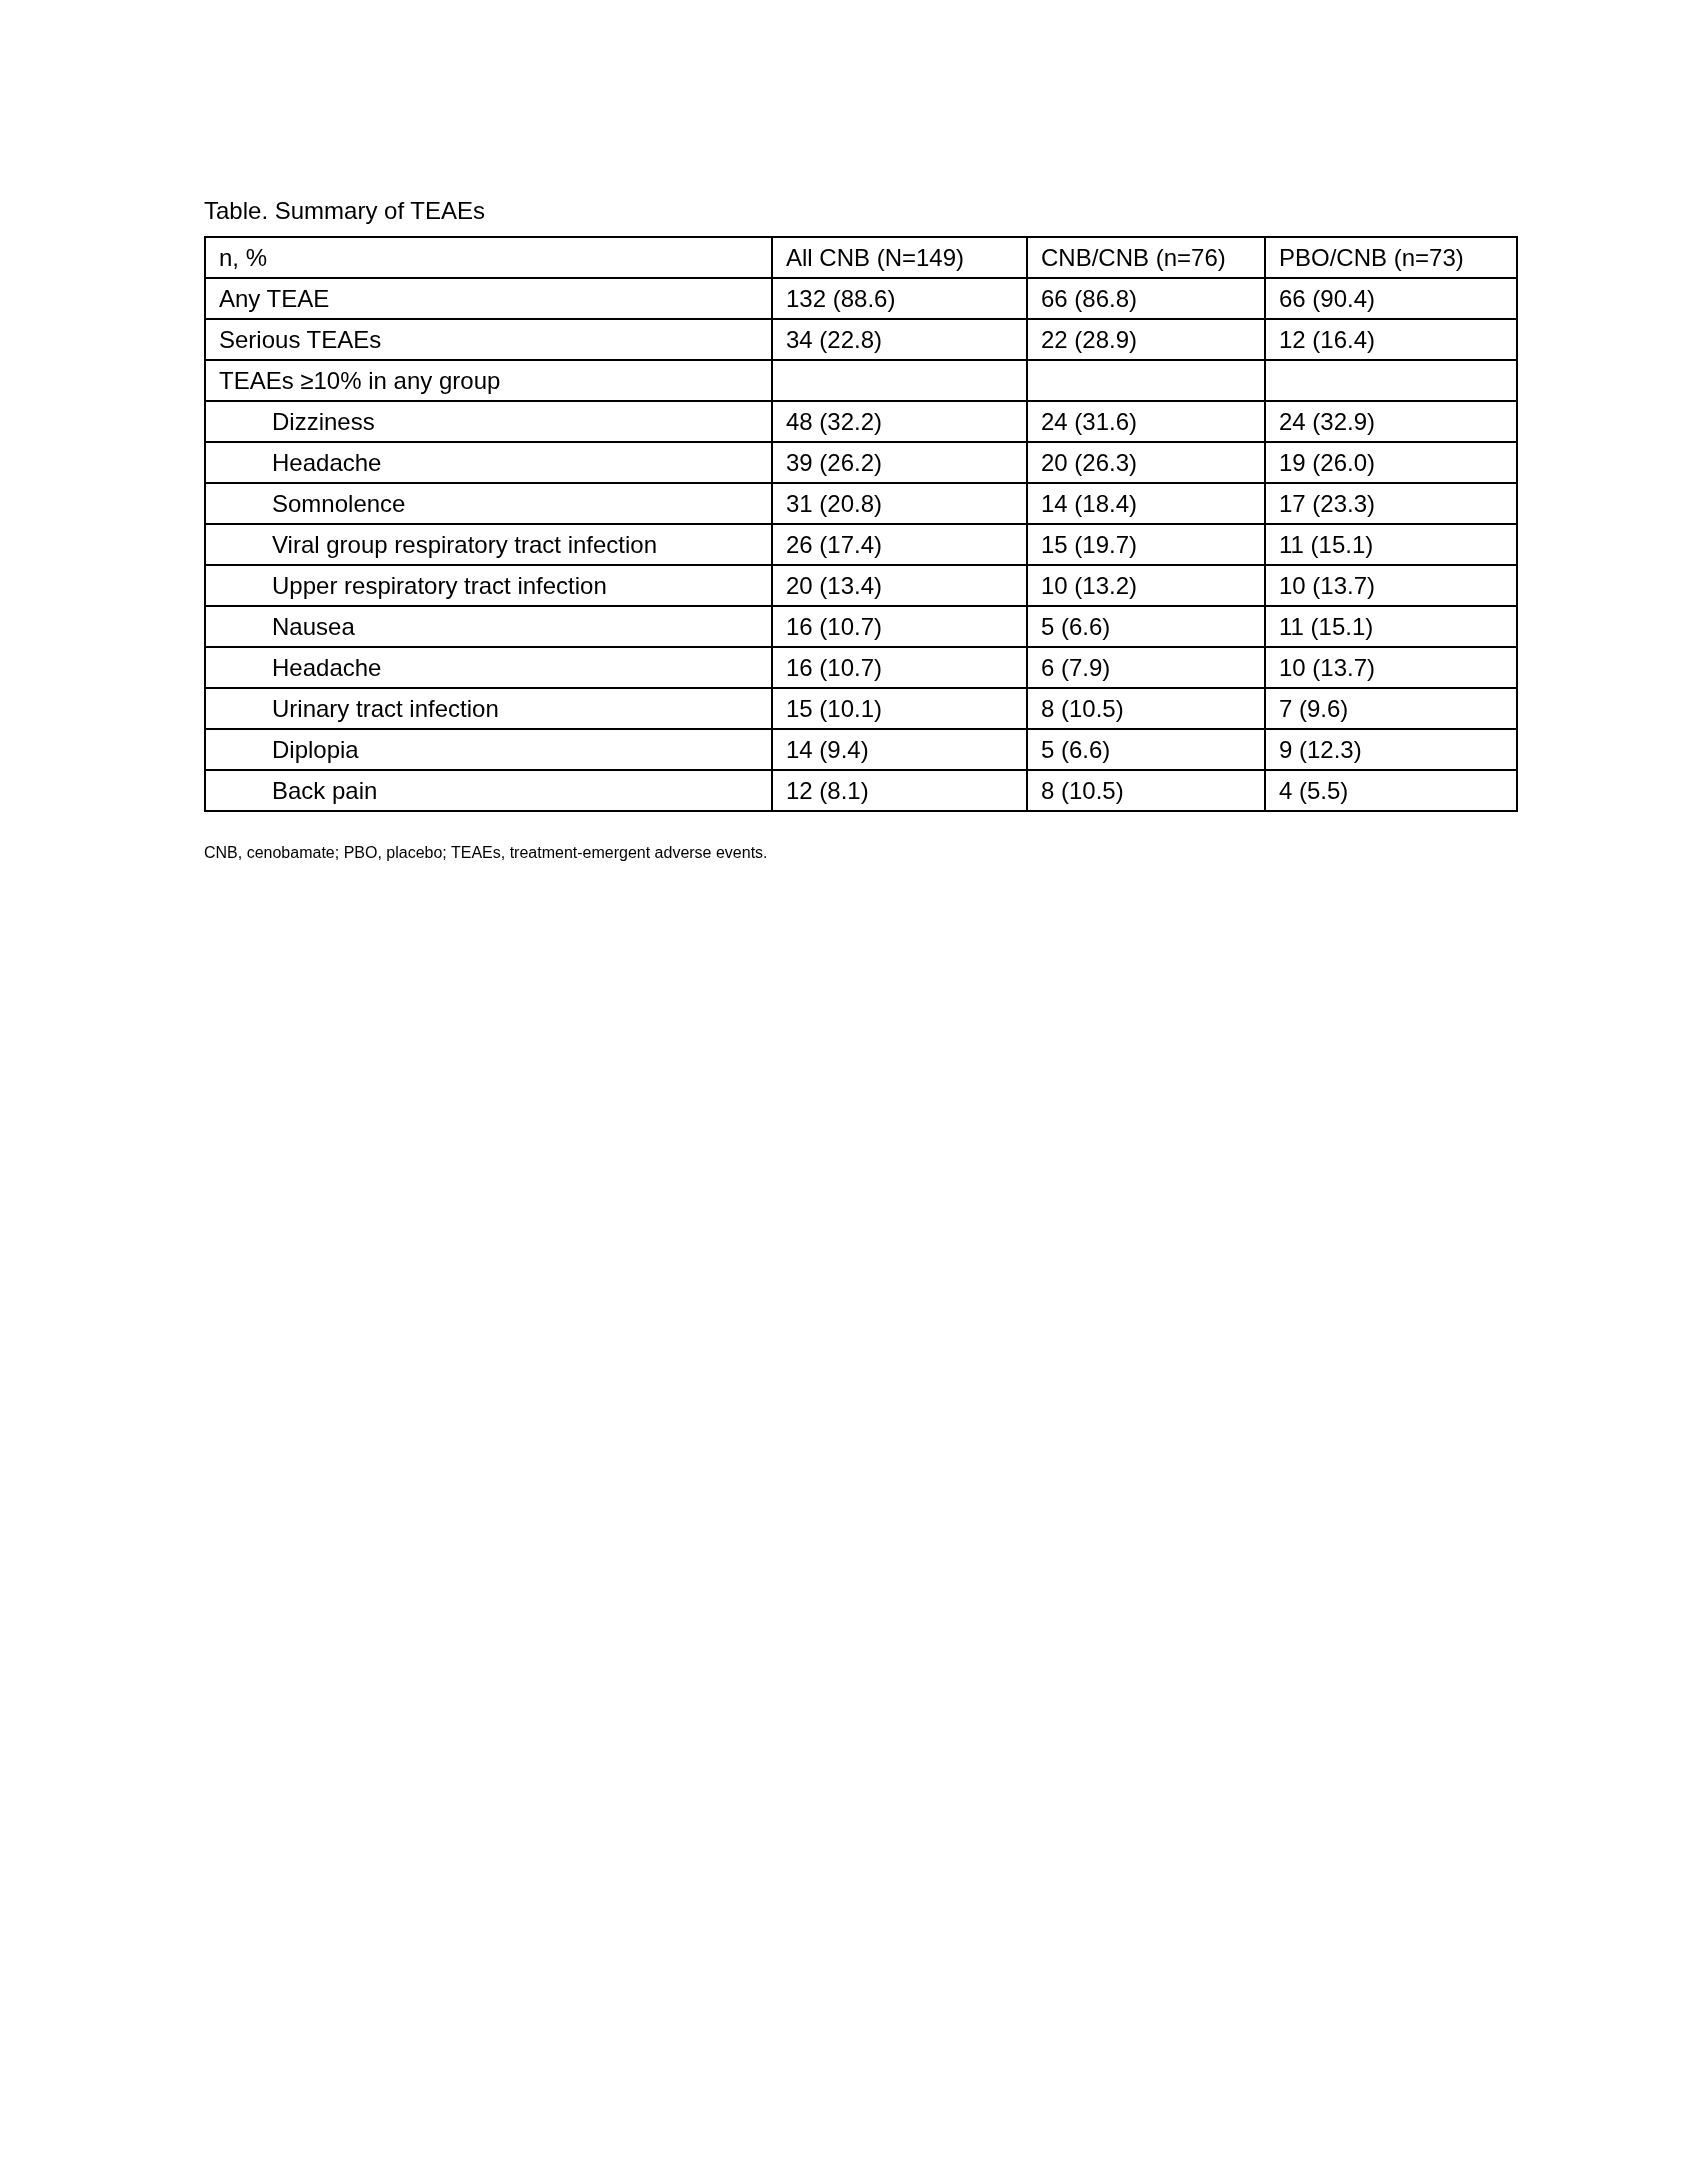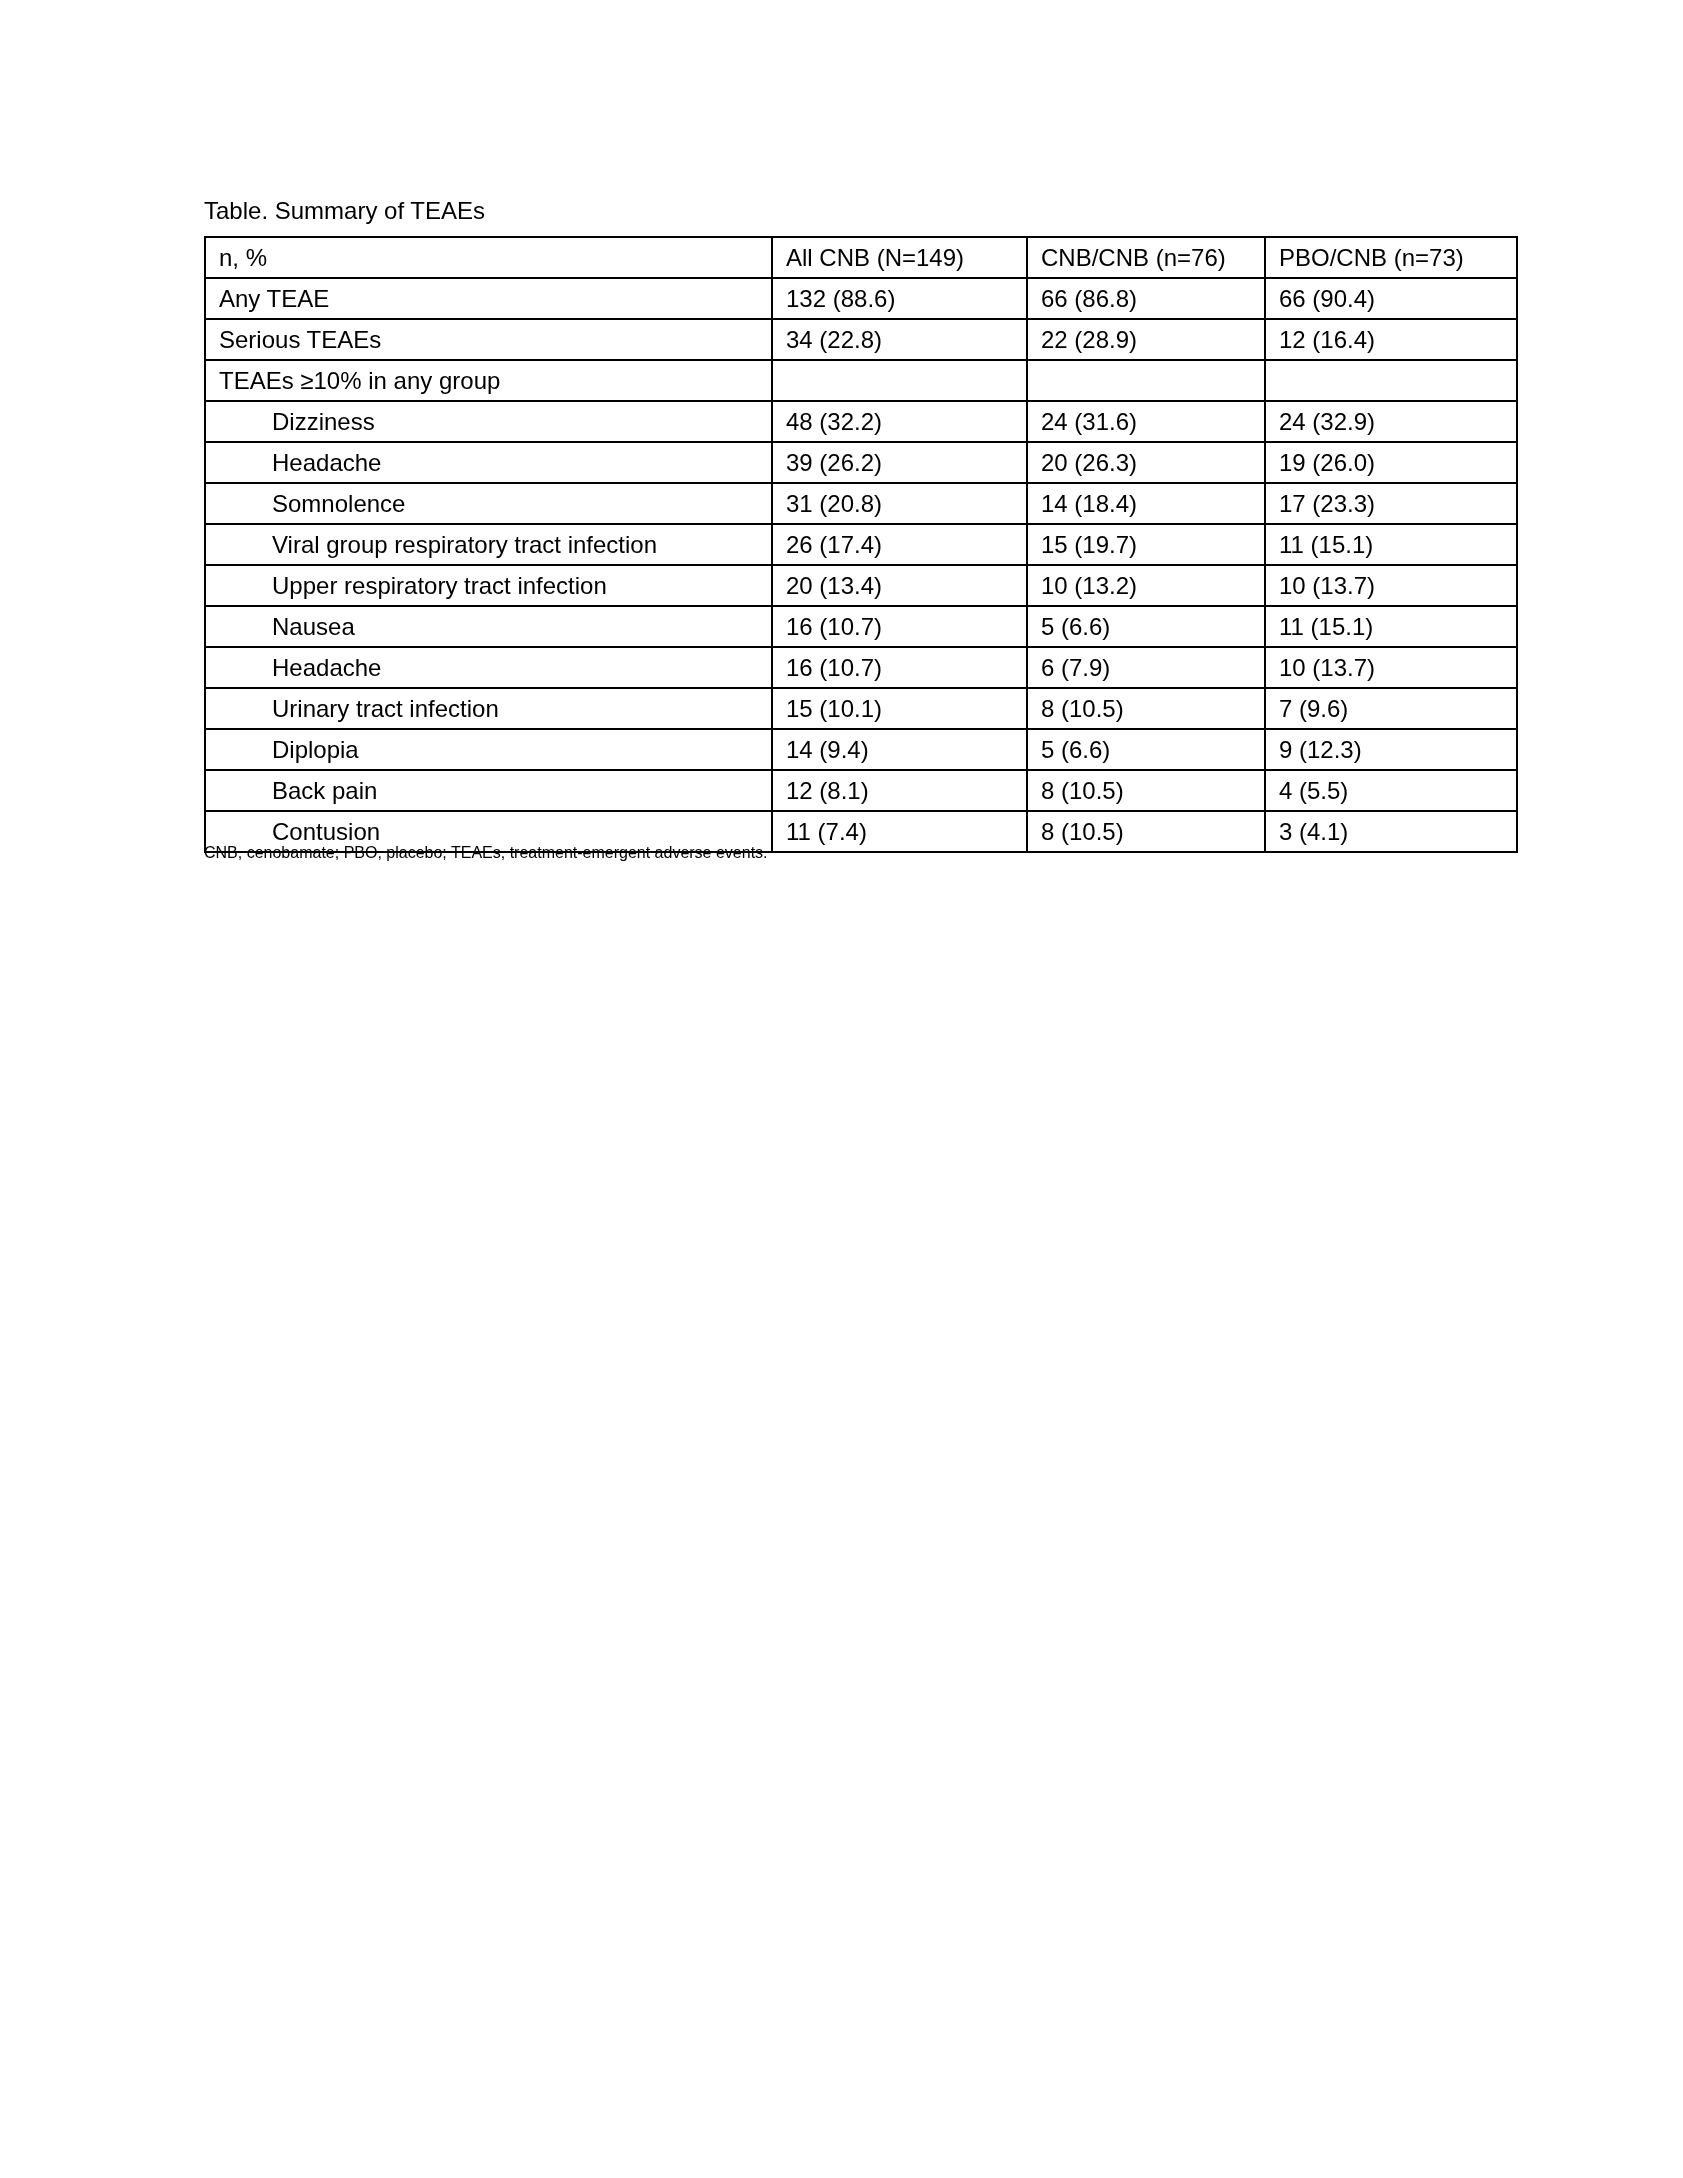--- a/index.html
+++ b/index.html
@@ -144,24 +144,18 @@
           <td>14 (9.4)</td>
           <td>5 (6.6)</td>
           <td>9 (12.3)</td>
         </tr>
         <tr>
           <td class="indent">Back pain</td>
           <td>12 (8.1)</td>
           <td>8 (10.5)</td>
           <td>4 (5.5)</td>
         </tr>
-        <tr>
-          <td class="indent">Contusion</td>
-          <td>11 (7.4)</td>
-          <td>8 (10.5)</td>
-          <td>3 (4.1)</td>
-        </tr>
       </tbody>
   </table>
 
   <div class="footnote">CNB, cenobamate; PBO, placebo; TEAEs, treatment-emergent adverse events.</div>
 </div>
 
 
 </body></html>

